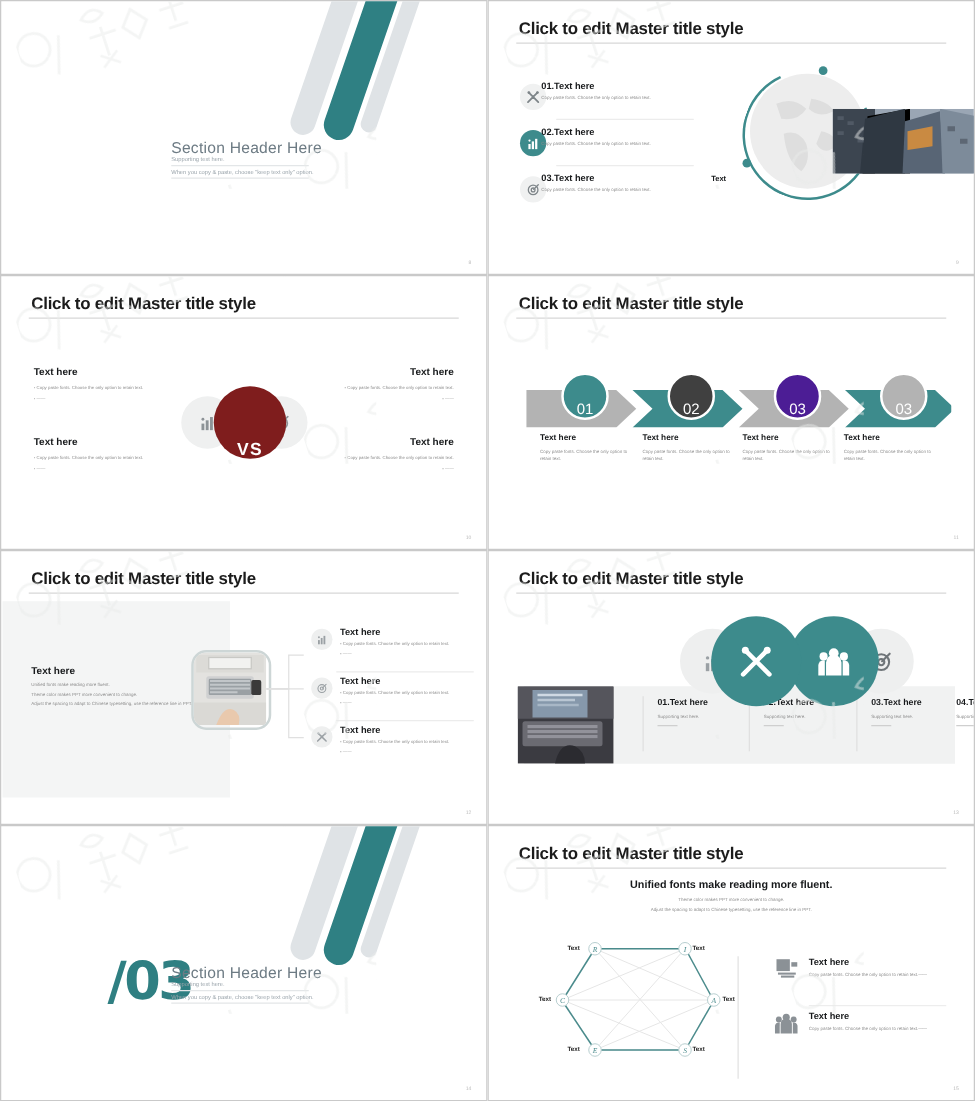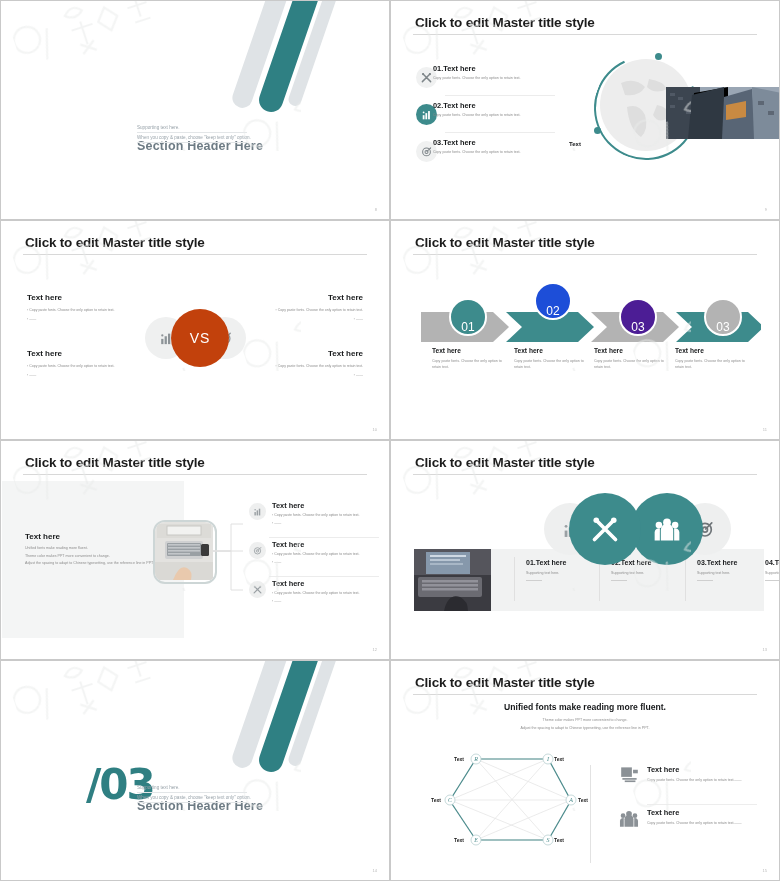--- a/index.html
+++ b/index.html
@@ -8,21 +8,21 @@
   .slide{position:relative;background:#ffffff;border:1px solid #c9c9c9;box-sizing:border-box;overflow:hidden;}
   .wm{position:absolute;inset:0;pointer-events:none;opacity:.5;z-index:6;}
 
   
   .title{position:absolute;left:24px;top:14px;font-size:13.5px;font-weight:bold;color:#1c1c1c;letter-spacing:-0.2px;}
   .title-rule{position:absolute;left:22px;top:33px;width:344px;height:1px;background:#d8d8d8;}
   .pagenum{position:absolute;right:12px;bottom:7px;font-size:4px;color:#b9b9b9;}
 
   
   .sec-num{position:absolute;font-family:"DejaVu Sans",sans-serif;font-weight:bold;color:#2f7f82;font-size:42px;letter-spacing:-2px;line-height:1;}
-  .sec-title{position:absolute;font-size:12.5px;color:#6d7b84;font-weight:bold;letter-spacing:.2px;margin-top:28px;}
+  .sec-title{position:absolute;font-size:12.5px;color:#6d7b84;font-weight:normal;letter-spacing:.2px;}
   .sec-sub1{position:absolute;font-size:4.6px;color:#9aa4ab;}
   .sec-sub2{position:absolute;font-size:4.6px;color:#9aa4ab;}
   .sec-rule{position:absolute;height:1px;background:#e3e6e8;}
   .bar{position:absolute;border-radius:40px;transform-origin:center;}
 
   
   .row-item{position:absolute;left:42px;width:120px;}
   .row-ico{position:absolute;width:21px;height:21px;border-radius:50%;display:flex;align-items:center;justify-content:center;}
   .row-h{font-size:7.4px;font-weight:bold;color:#16181a;}
   .row-p{font-size:3.6px;color:#8d8d8d;margin-top:3px;line-height:1.5;}
@@ -243,21 +243,21 @@
     <div class="circ" style="left:144px;top:96px;width:42px;height:42px;background:#eff0f0;color:#8d9397;">
       <svg width="14" height="14" viewBox="0 0 16 16">
           <use href="#ic-bars"></use>
         </svg>
     </div>
     <div class="circ" style="left:203px;top:96px;width:42px;height:42px;background:#eff0f0;color:#8d9397;">
       <svg width="14" height="14" viewBox="0 0 16 16">
           <use href="#ic-target"></use>
         </svg>
     </div>
-    <div class="circ" style="left:170px;top:88px;width:58px;height:58px;background:#c2410c;color:#ffffff;font-size:14px;font-weight:normal;letter-spacing:1px;">
+    <div class="circ" style="left:170px;top:88px;width:58px;height:58px;background:#7f1d1d;color:#ffffff;font-size:14px;font-weight:bold;letter-spacing:1px;align-items:flex-end;">
       <span>VS</span>
     </div>
     <div class="pagenum">10</div>
   </div>
 
   <div class="slide">
     <svg class="wm">
         <rect width="390" height="220" fill="url(#wmpat)"></rect>
       </svg>
     <div class="title">Click to edit Master title style</div>
@@ -266,21 +266,21 @@
     <svg style="position:absolute;left:30px;top:91px;" width="340" height="30">
       <polygon points="0,0 72,0 88,15 72,30 0,30" fill="#b3b3b3"></polygon>
       <polygon points="85,0 157,0 173,15 157,30 85,30 101,15" fill="#3d8b8c"></polygon>
       <polygon points="170,0 242,0 258,15 242,30 170,30 186,15" fill="#b3b3b3"></polygon>
       <polygon points="255,0 327,0 343,15 327,30 255,30 271,15" fill="#3d8b8c"></polygon>
     </svg>
 
     <div class="numcirc" style="left:58px;top:77px;background:#3d8b8c;">
       <span>01</span>
     </div>
-    <div class="numcirc" style="left:143px;top:61px;background:#1d4ed8;">
+    <div class="numcirc" style="left:143px;top:77px;background:#404040;">
       <span>02</span>
     </div>
     <div class="numcirc" style="left:228px;top:77px;background:#4c1d95;">
       <span>03</span>
     </div>
     <div class="numcirc" style="left:313px;top:77px;background:#b3b3b3;">
       <span>03</span>
     </div>
 
     <div class="ah" style="left:41px;top:126px;">Text here</div>

